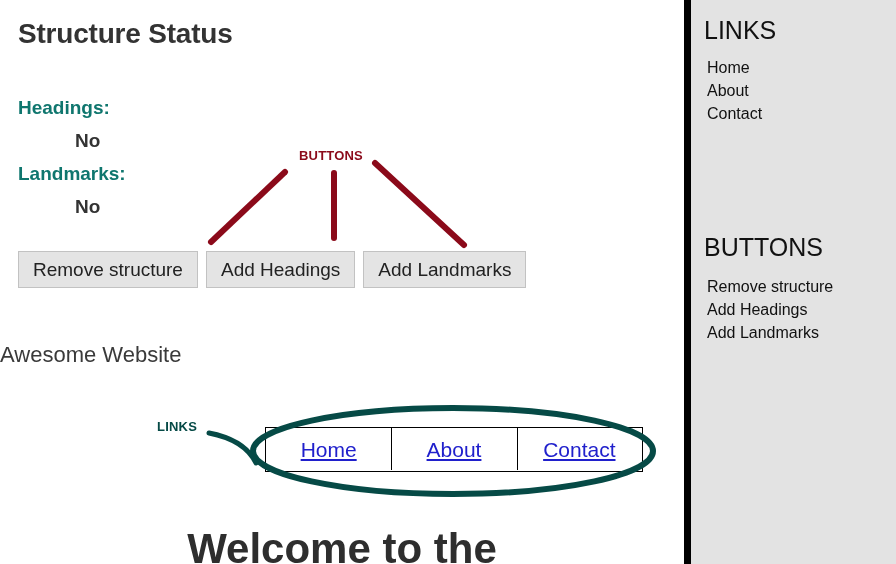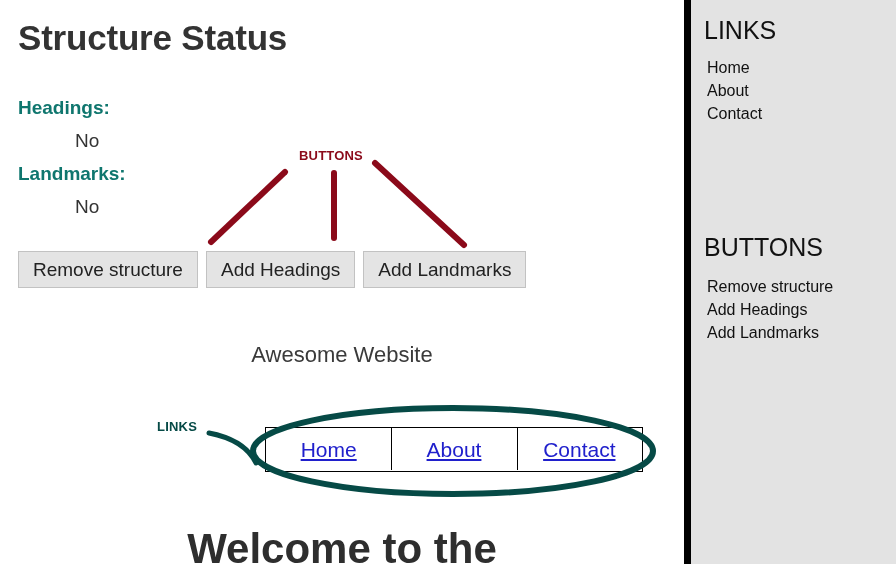--- a/index.html
+++ b/index.html
@@ -22,40 +22,40 @@
     width: 684px;
     height: 564px;
     background: #ffffff;
     overflow: hidden;
   }
 
   #page-title {
     position: absolute;
     left: 18px;
     top: 18px;
-    font-size: 35px;
+    font-size: 28px;
     font-weight: bold;
     color: #333333;
     letter-spacing: -0.2px;
     white-space: nowrap;
   }
 
   .status-label {
     position: absolute;
     left: 18px;
     font-size: 19px;
     font-weight: bold;
     color: #0f766e;
     white-space: nowrap;
   }
   .status-value {
     position: absolute;
     left: 75px;
     font-size: 19px;
-    font-weight: normal;
+    font-weight: bold;
     color: #333333;
     white-space: nowrap;
   }
   #headings-label { top: 97px; }
   #headings-value { top: 130px; }
   #landmarks-label { top: 163px; }
   #landmarks-value { top: 196px; }
 
   
   #action-buttons {
@@ -79,21 +79,21 @@
     white-space: nowrap;
     cursor: pointer;
   }
 
   
   #site-title {
     position: absolute;
     left: 0;
     top: 342px;
     width: 684px;
-    text-align: center;
+    text-align: left;
     font-size: 22px;
     color: #3a3a3a;
     white-space: nowrap;
   }
 
   #site-nav {
     position: absolute;
     left: 265px;
     top: 427px;
     width: 378px;

